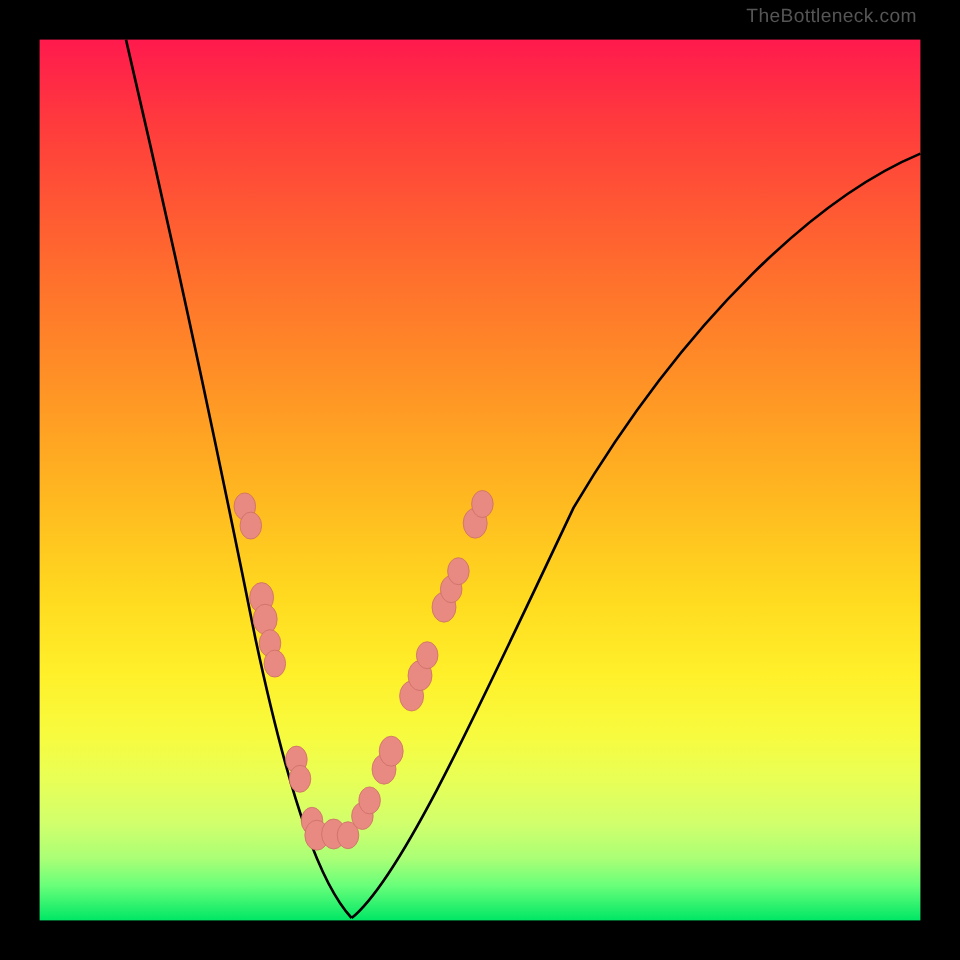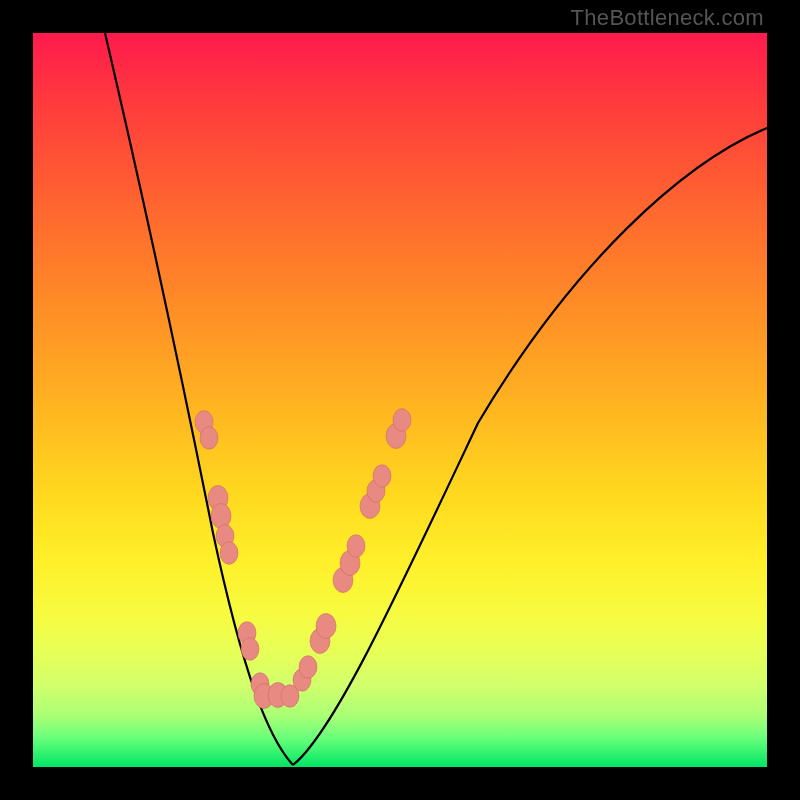--- a/index.html
+++ b/index.html
@@ -41,21 +41,21 @@
       #aaff76 93%,
       #6aff7a 96%,
       #00e765 100%
     );
   }
   .watermark {
     position: absolute;
     top: 5px;
     right: 36px;
     color: #555;
-    font-size: 22px;
+    font-size: 16px;
     font-weight: 500;
     letter-spacing: 0.3px;
     user-select: none;
   }
   svg.curves {
     position: absolute;
     left: 33px;
     top: 33px;
     width: 734px;
     height: 734px;

